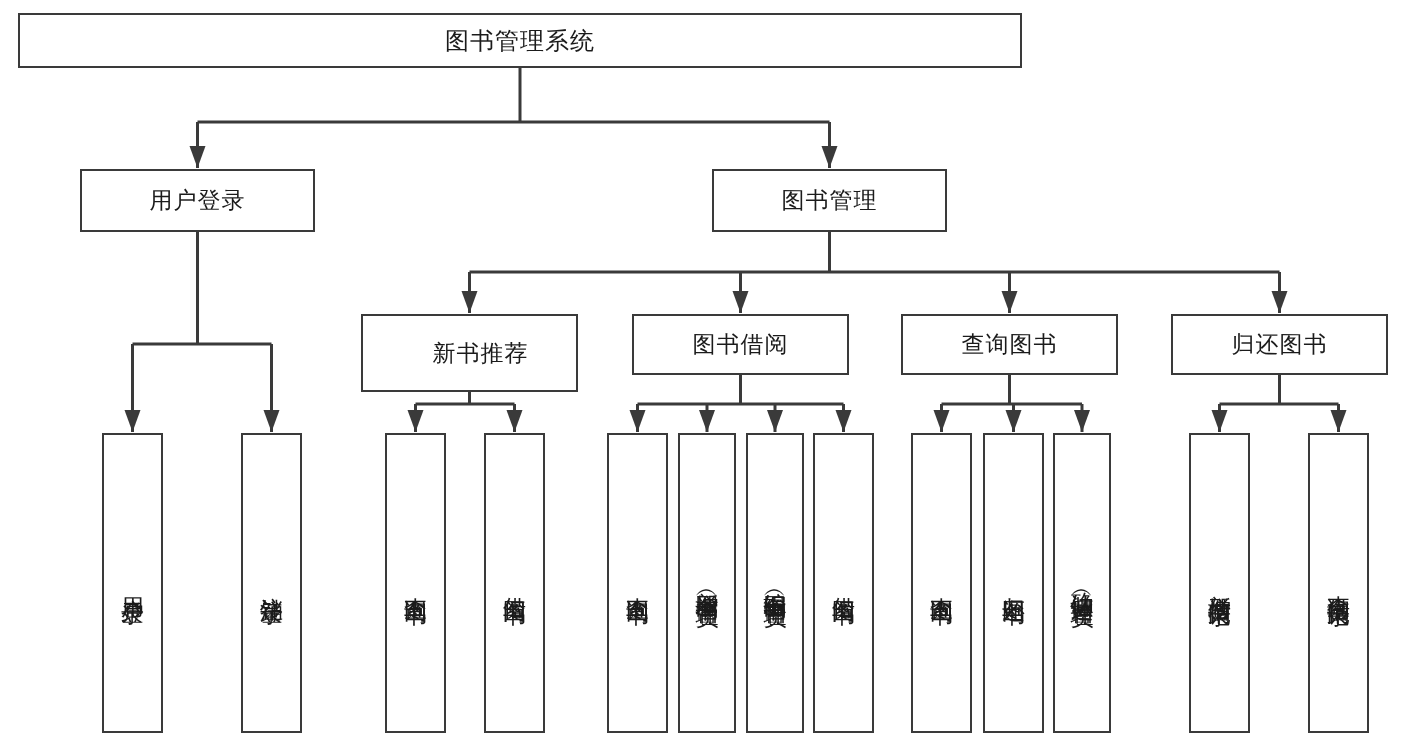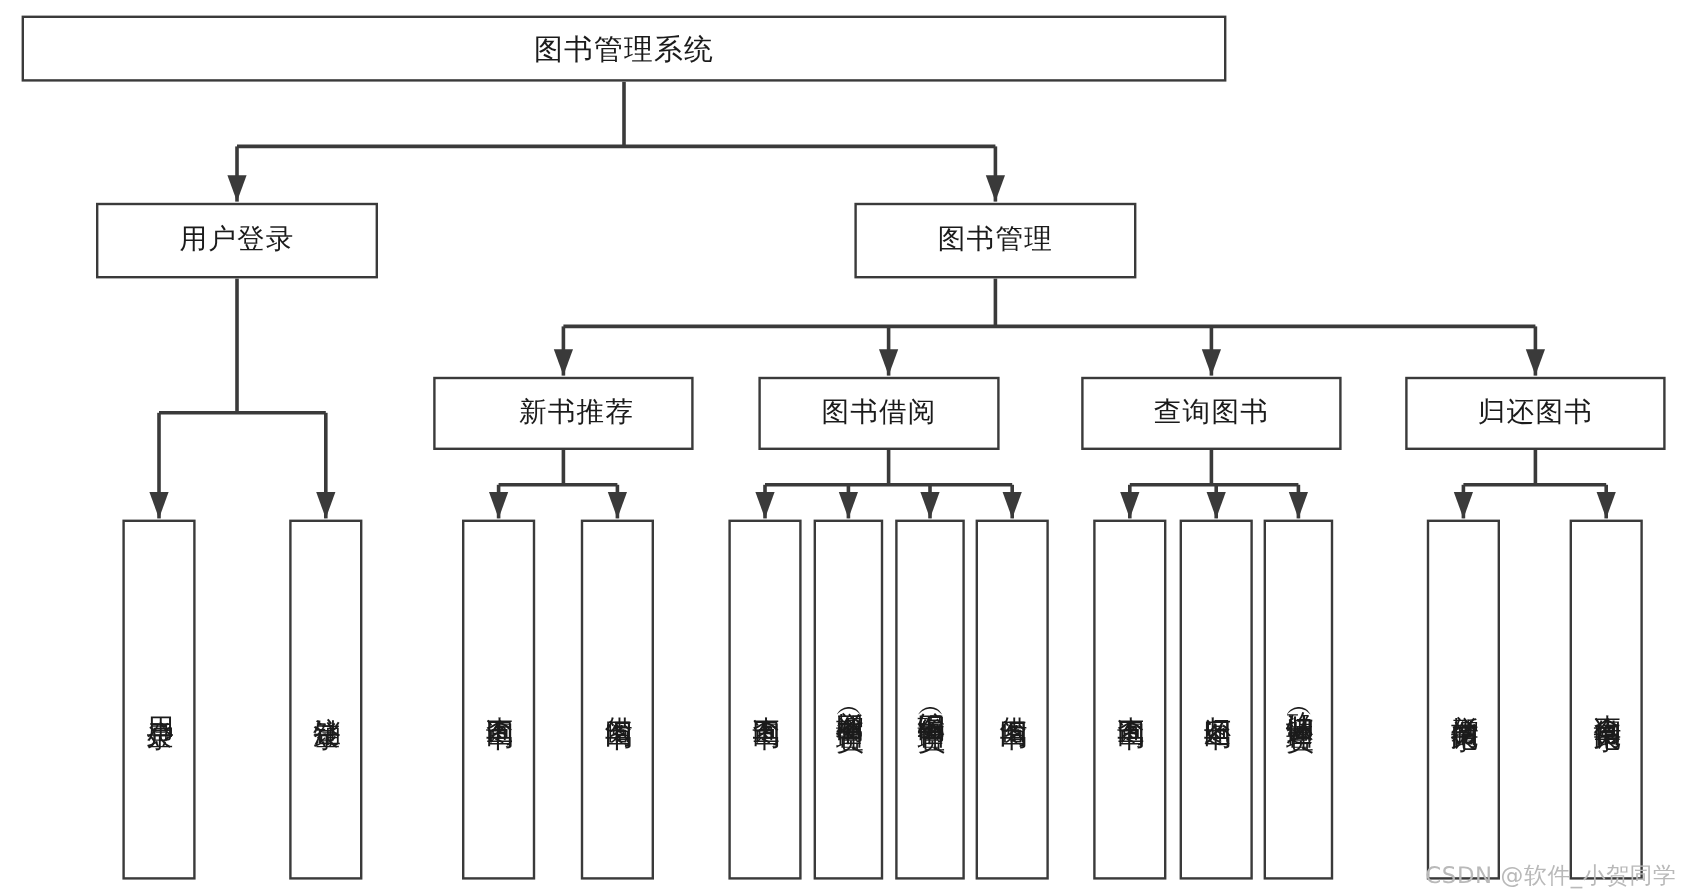--- a/index.html
+++ b/index.html
@@ -128,24 +128,24 @@
   <div id="nodes">
       <div class="node h root" style="left: 18px; top: 13px; width: 1004px; height: 55px;">
         <span>图书管理系统</span>
       </div>
       <div class="node h" style="left: 80px; top: 169px; width: 235px; height: 63px;">
         <span>用户登录</span>
       </div>
       <div class="node h" style="left: 712px; top: 169px; width: 235px; height: 63px;">
         <span>图书管理</span>
       </div>
-      <div class="node h" style="left: 361px; top: 314px; width: 217px; height: 61px; padding-left: 22px;">
+      <div class="node h" style="left: 361px; top: 314px; width: 217px; height: 78px; padding-left: 22px;">
         <span>新书推荐</span>
       </div>
-      <div class="node h" style="left: 632px; top: 314px; width: 201px; height: 61px;">
+      <div class="node h" style="left: 632px; top: 314px; width: 217px; height: 61px;">
         <span>图书借阅</span>
       </div>
       <div class="node h" style="left: 901px; top: 314px; width: 217px; height: 61px;">
         <span>查询图书</span>
       </div>
       <div class="node h" style="left: 1171px; top: 314px; width: 217px; height: 61px;">
         <span>归还图书</span>
       </div>
       <div class="node v" style="left: 102px; top: 433px; width: 61px; height: 300px;">
         <span>用户登录</span>
@@ -181,14 +181,13 @@
         <span>确认归还（管理员）</span>
       </div>
       <div class="node v" style="left: 1189px; top: 433px; width: 61px; height: 300px;">
         <span>新增借阅记录</span>
       </div>
       <div class="node v" style="left: 1308px; top: 433px; width: 61px; height: 300px;">
         <span>查询借阅记录</span>
       </div>
     </div>
 
-  <div class="watermark">CSDN @软件_小贺同学</div>
 </div>
 
 </body></html>

